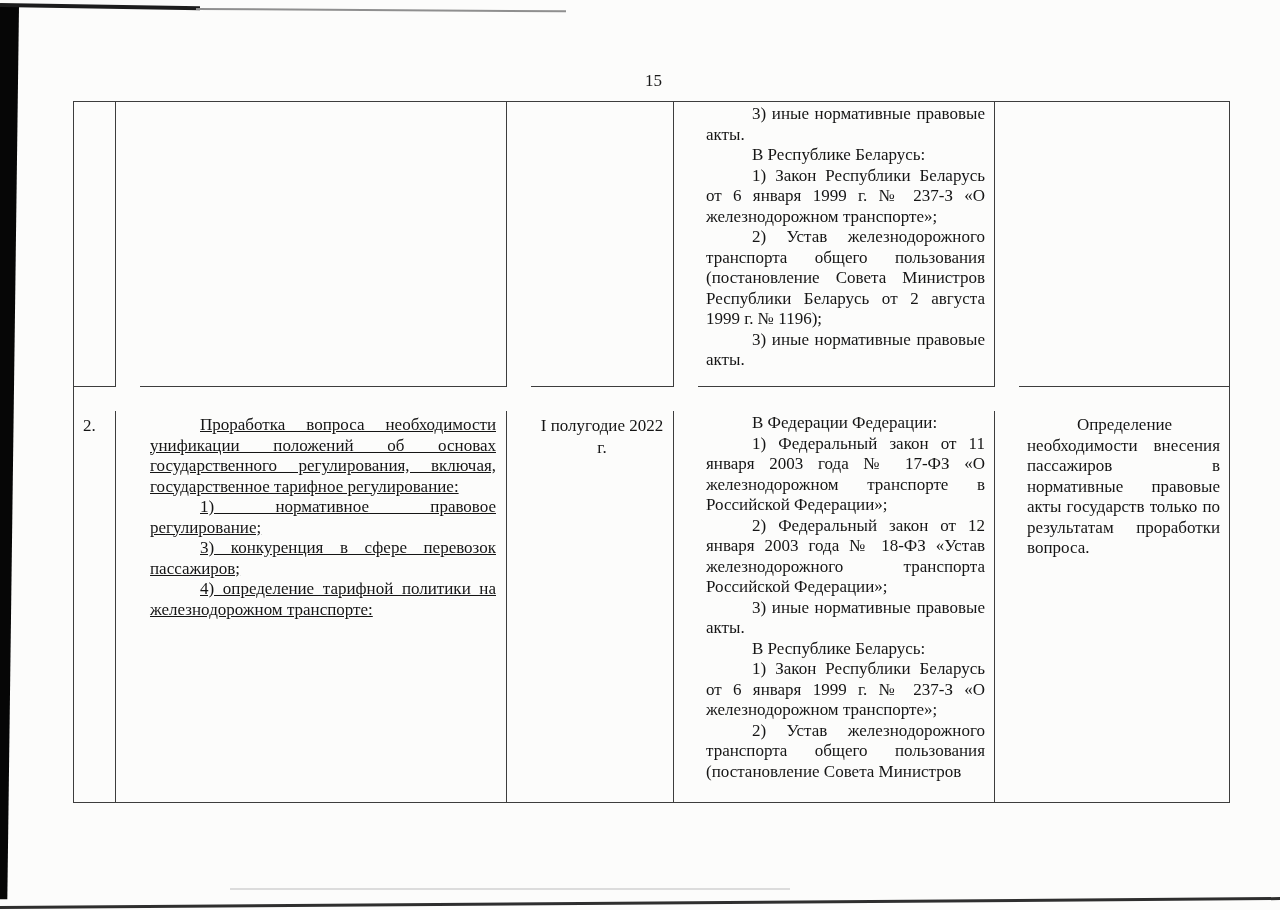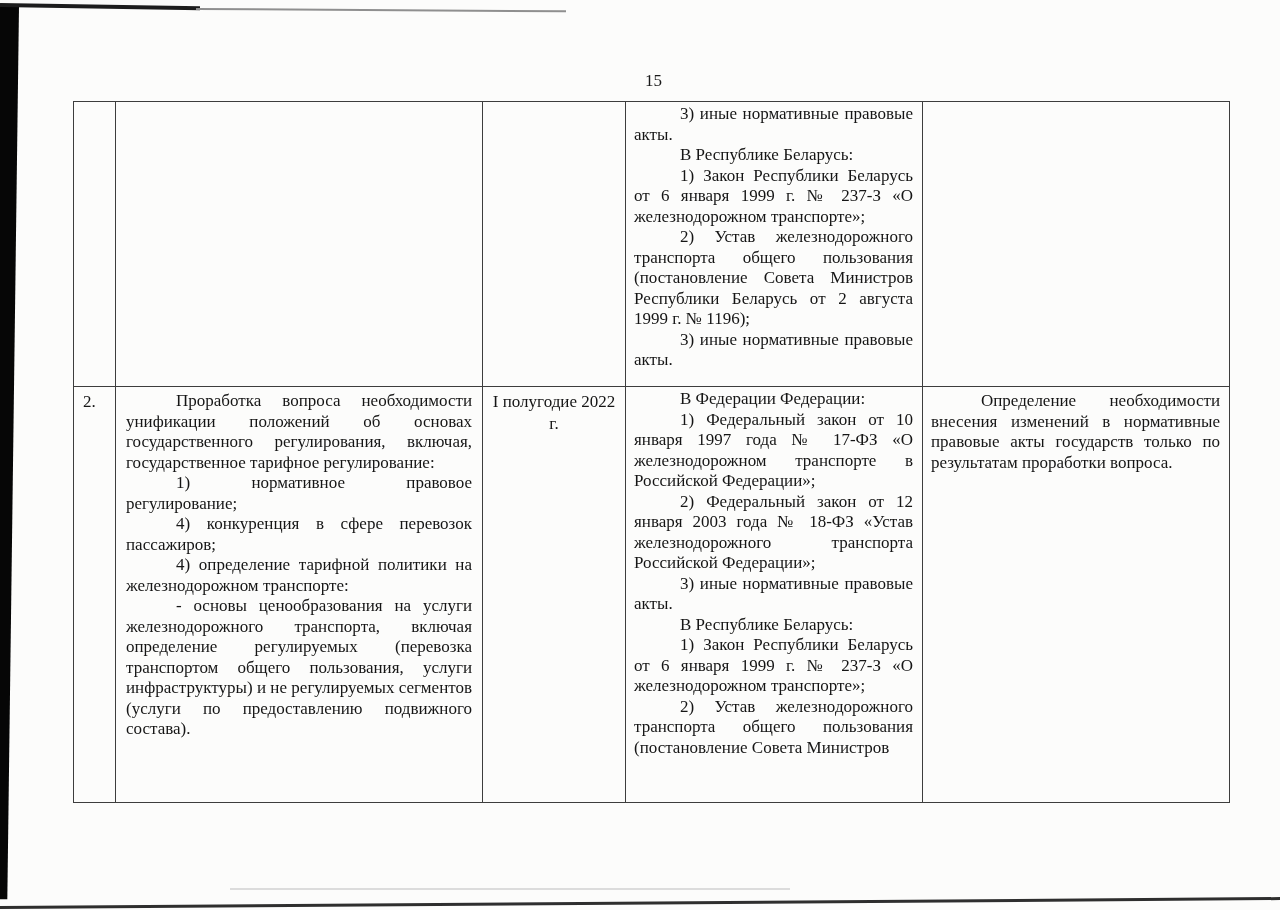--- a/index.html
+++ b/index.html
@@ -33,34 +33,35 @@
   .page-number{
     position:absolute;left:645px;top:43px;font-size:17px;color:#1a1a1a;margin-top:28px;
   }
   
   .doc-table{
     position:absolute;left:73px;top:101px;width:1157px;height:702px;
     box-sizing:border-box;border:1.5px solid #3d3d3d;
     display:grid;
     grid-template-columns:42px 367px 143px 297px 1fr;
     grid-template-rows:285px 1fr;
+    gap:24px;
   }
   .cell{
     box-sizing:border-box;overflow:hidden;
     border-right:1.4px solid #3d3d3d;
   }
   .cell.last{border-right:none;}
   .cell.r1{border-bottom:1.4px solid #3d3d3d;}
   .para{
     margin:0;font-size:17px;line-height:20.5px;
     text-align:justify;text-indent:50px;color:#151515;
   }
   .para.bold{font-weight:normal;}
   .c-num{padding:4px 0 0 9px;font-size:17px;line-height:21px;}
-  .c-act{padding:4px 10px 0 10px;}
+  .c-act{padding:4px 10px 0 10px;text-decoration:underline;}
   .c-acts{padding:2px 9px 0 8px;}
   .c-acts .para{text-indent:46px;}
   .c-res{padding:4px 9px 0 8px;}
   .c-term{padding:4px 6px 0 6px;text-align:center;font-size:17px;line-height:22px;font-family:Liberation Serif, serif;}
 </style>
 </head>
 <body>
 
 <div class="page">
 
@@ -83,32 +84,31 @@
         <p class="para">1) Закон Республики Беларусь от 6 января 1999 г. № 237-З «О железнодорожном транспорте»;</p>
         <p class="para">2) Устав железнодорожного транспорта общего пользования (постановление Совета Министров Республики Беларусь от 2 августа 1999 г. № 1196);</p>
         <p class="para">3) иные нормативные правовые акты.</p>
       </div>
     <div class="cell c-res r1 last"></div>
 
     <div class="cell c-num">2.</div>
     <div class="cell c-act">
         <p class="para">Проработка вопроса необходимости унификации положений об основах государственного регулирования, включая, государственное тарифное регулирование:</p>
         <p class="para">1) нормативное правовое регулирование;</p>
-        <p class="para">4) конкуренция в сфере перевозок пассажиров;</p>
+        <p class="para">3) конкуренция в сфере перевозок пассажиров;</p>
         <p class="para">4) определение тарифной политики на железнодорожном транспорте:</p>
-        <p class="para">- основы ценообразования на услуги железнодорожного транспорта, включая определение регулируемых (перевозка транспортом общего пользования, услуги инфраструктуры) и не регулируемых сегментов (услуги по предоставлению подвижного состава).</p>
       </div>
     <div class="cell c-term">I полугодие 2022 г.</div>
     <div class="cell c-acts">
         <p class="para bold">В Федерации Федерации:</p>
-        <p class="para">1) Федеральный закон от 10 января 1997 года № 17-ФЗ «О железнодорожном транспорте в Российской Федерации»;</p>
+        <p class="para">1) Федеральный закон от 11 января 2003 года № 17-ФЗ «О железнодорожном транспорте в Российской Федерации»;</p>
         <p class="para">2) Федеральный закон от 12 января 2003 года № 18-ФЗ «Устав железнодорожного транспорта Российской Федерации»;</p>
         <p class="para">3) иные нормативные правовые акты.</p>
         <p class="para bold">В Республике Беларусь:</p>
         <p class="para">1) Закон Республики Беларусь от 6 января 1999 г. № 237-З «О железнодорожном транспорте»;</p>
         <p class="para">2) Устав железнодорожного транспорта общего пользования (постановление Совета Министров</p>
       </div>
     <div class="cell c-res last">
-        <p class="para">Определение необходимости внесения изменений в нормативные правовые акты государств только по результатам проработки вопроса.</p>
+        <p class="para">Определение необходимости внесения пассажиров в нормативные правовые акты государств только по результатам проработки вопроса.</p>
       </div>
   </div>
 
 </div>
 
 </body></html>

